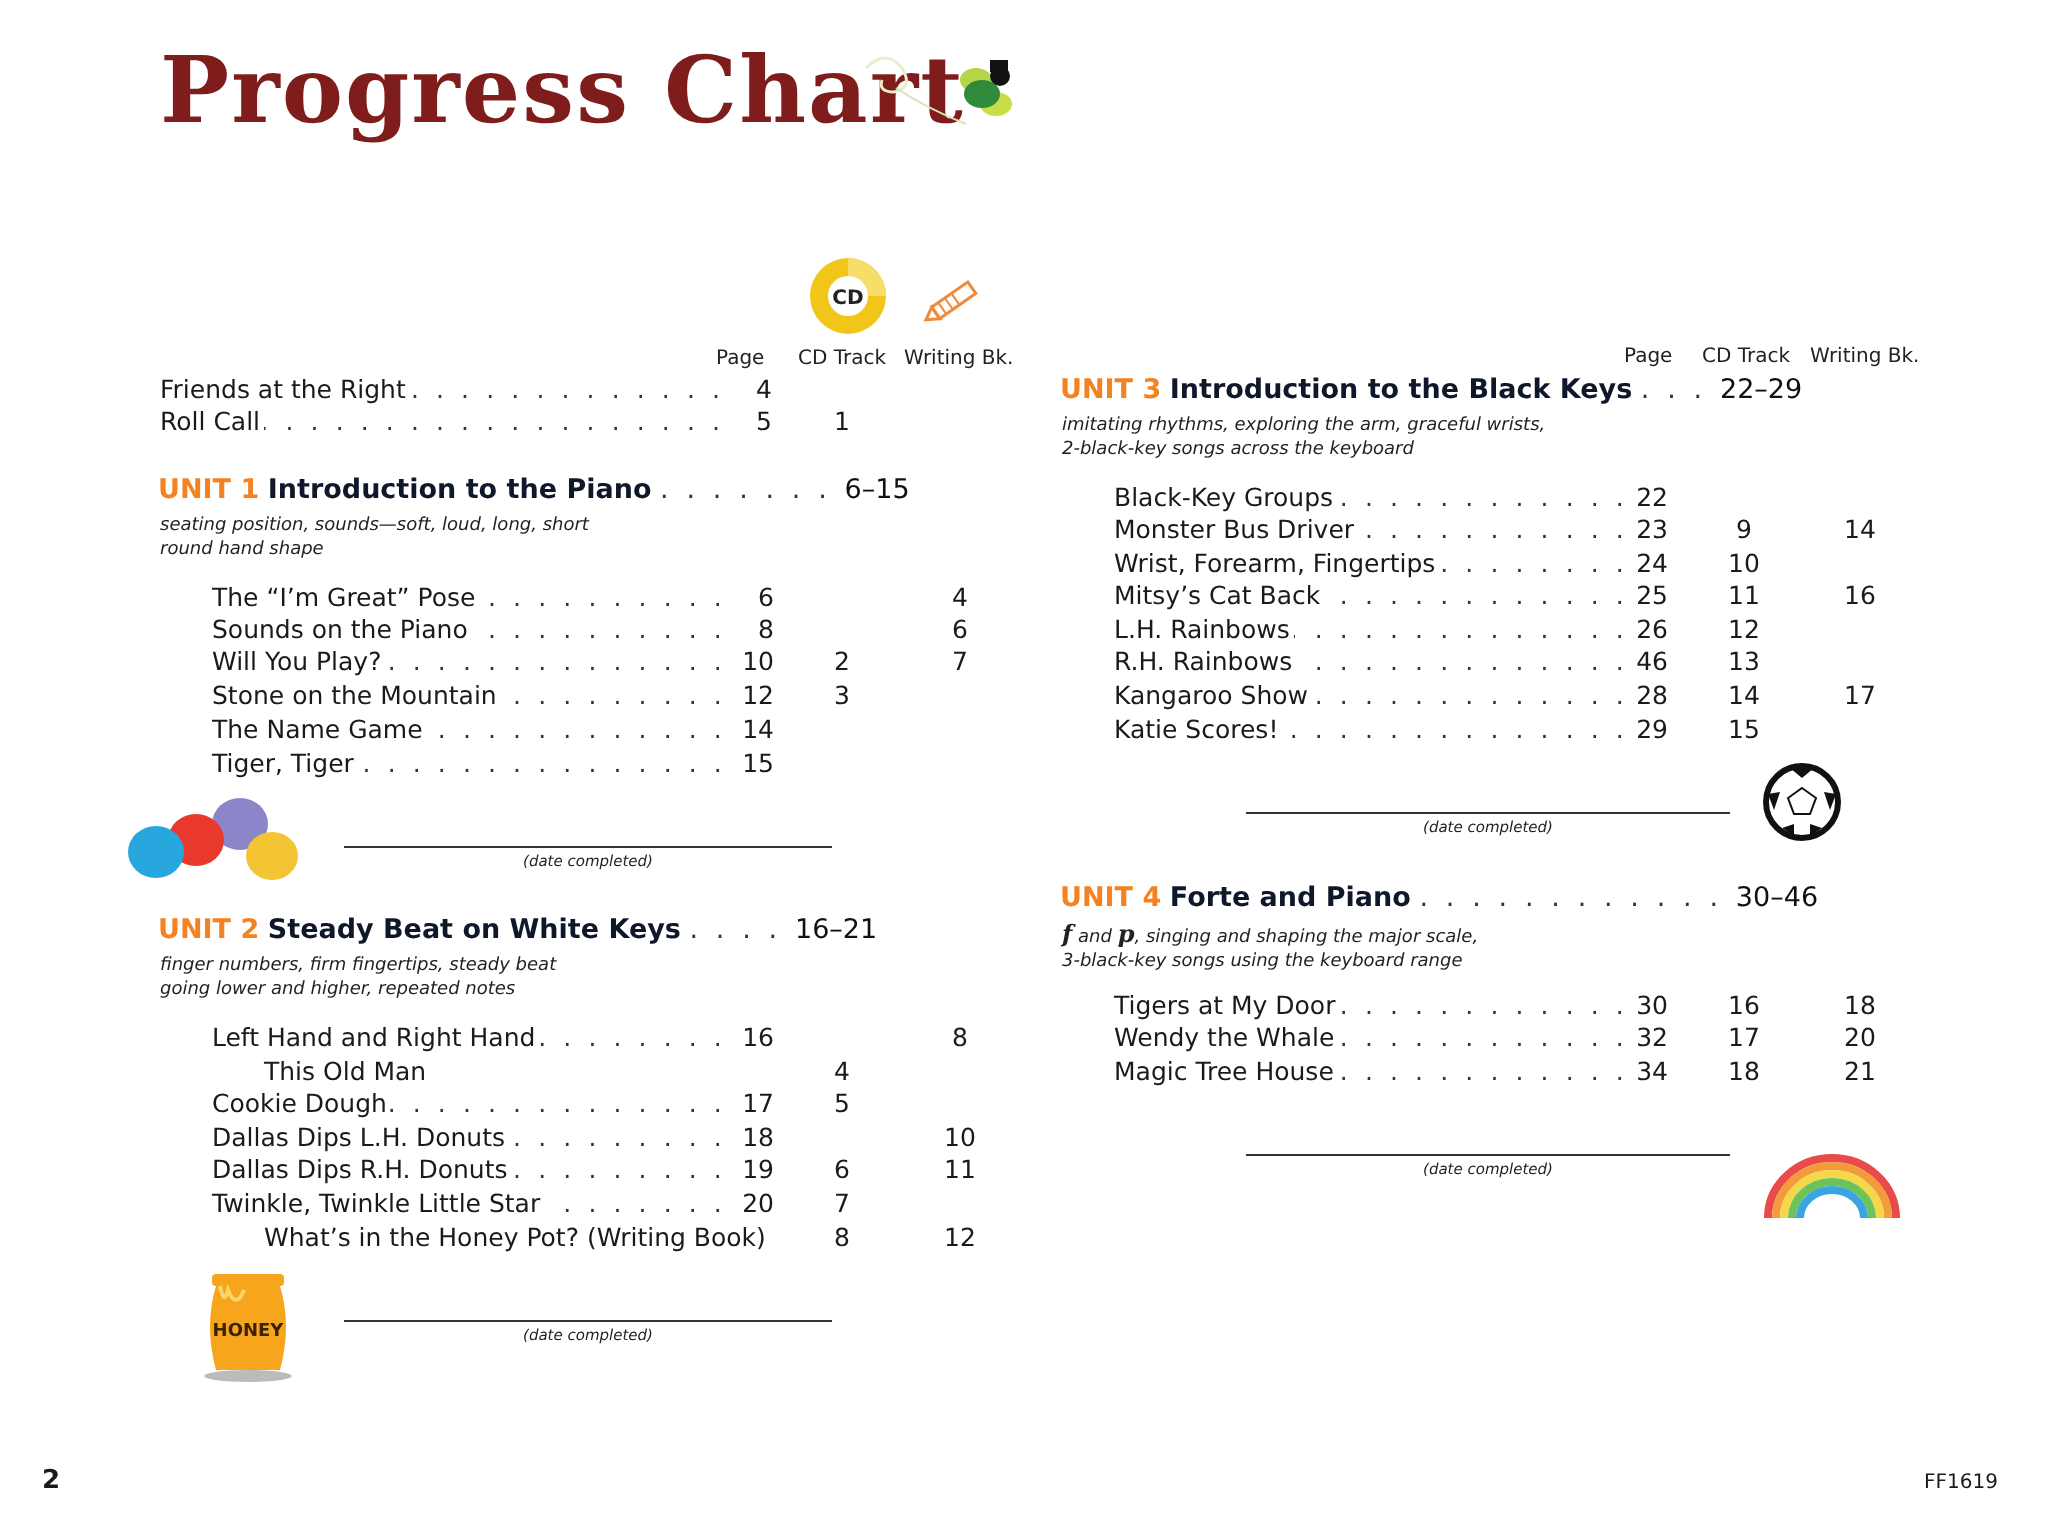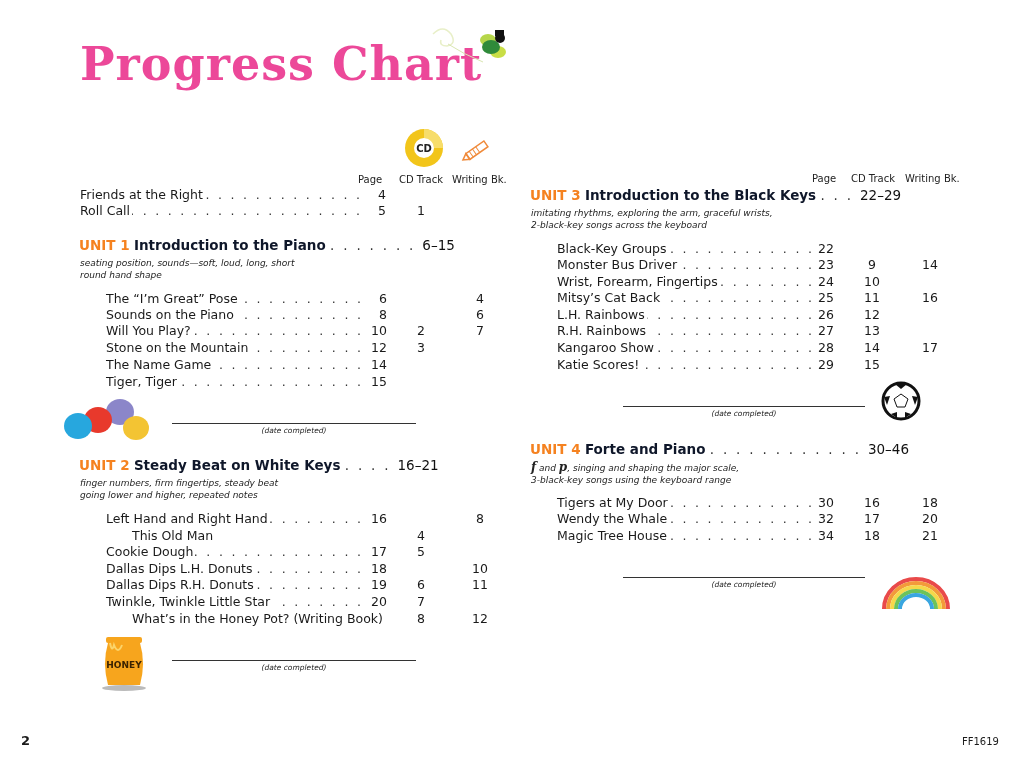--- a/index.html
+++ b/index.html
@@ -1,20 +1,20 @@
 <!DOCTYPE html>
 <html><head>
 <meta charset="utf-8">
 <style>
   html, body { margin:0; padding:0; background:#ffffff; }
   body { width:1024px; height:768px; position:relative; overflow:hidden;
          font-family:"DejaVu Sans", sans-serif; color:#1a1a1a; }
   .abs { position:absolute; }
   .title { left:80px; top:22px; font-family:"DejaVu Serif", serif; font-size:46px;
-           font-weight:bold; letter-spacing:1px; color:#ec4899; line-height:1;margin-top:19px; }
+           font-weight:bold; letter-spacing:1px; color:#7f1d1d; line-height:1; }
   .col-head { font-size:10px; color:#222; }
   .row { position:absolute; font-size:12.5px; line-height:16px; white-space:nowrap; }
   .row .lbl { position:absolute; left:0; top:0; background:#fff; padding-right:2px; }
   .row .dots { position:absolute; left:0; top:0; overflow:hidden; letter-spacing:2.3px; color:#333; }
   .row .pg { position:absolute; top:0; text-align:right; background:#fff; padding-left:3px; }
   .row .cd { position:absolute; top:0; text-align:center; width:30px; }
   .row .wb { position:absolute; top:0; text-align:center; width:30px; }
   .unit { position:absolute; font-size:13.5px; white-space:nowrap; line-height:18px; }
   .unit .u-num { color:#f58220; font-weight:bold; }
   .unit .u-name { color:#0f172a; font-weight:bold; }
@@ -250,21 +250,21 @@
   </div>
   <div class="row" style="left:557px;top:307px;width:400px;">
     <span class="dots" style="width:270px;">. . . . . . . . . . . . . . . . . . . . . . . . . . . . . . . . . . . . . . . .</span>
     <span class="lbl">L.H. Rainbows</span>
     <span class="pg" style="left:254px;width:20px;">26</span>
     <span class="cd" style="left:300px;">12</span>
   </div>
   <div class="row" style="left:557px;top:323px;width:400px;">
     <span class="dots" style="width:270px;">. . . . . . . . . . . . . . . . . . . . . . . . . . . . . . . . . . . . . . . .</span>
     <span class="lbl">R.H. Rainbows</span>
-    <span class="pg" style="left:254px;width:20px;">27</span>
+    <span class="pg" style="left:254px;width:20px;">46</span>
     <span class="cd" style="left:300px;">13</span>
   </div>
   <div class="row" style="left:557px;top:340px;width:400px;">
     <span class="dots" style="width:270px;">. . . . . . . . . . . . . . . . . . . . . . . . . . . . . . . . . . . . . . . .</span>
     <span class="lbl">Kangaroo Show</span>
     <span class="pg" style="left:254px;width:20px;">28</span>
     <span class="cd" style="left:300px;">14</span>
     <span class="wb" style="left:358px;">17</span>
   </div>
   <div class="row" style="left:557px;top:357px;width:400px;">

